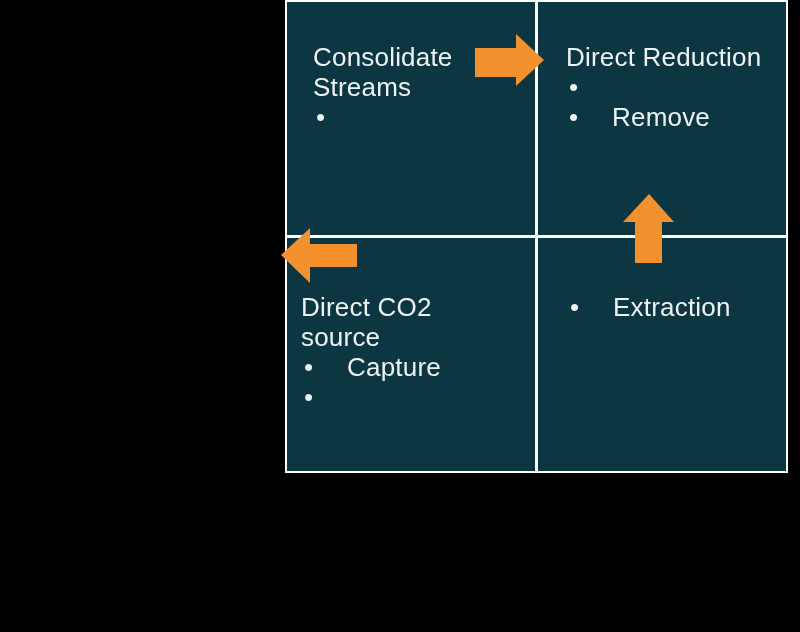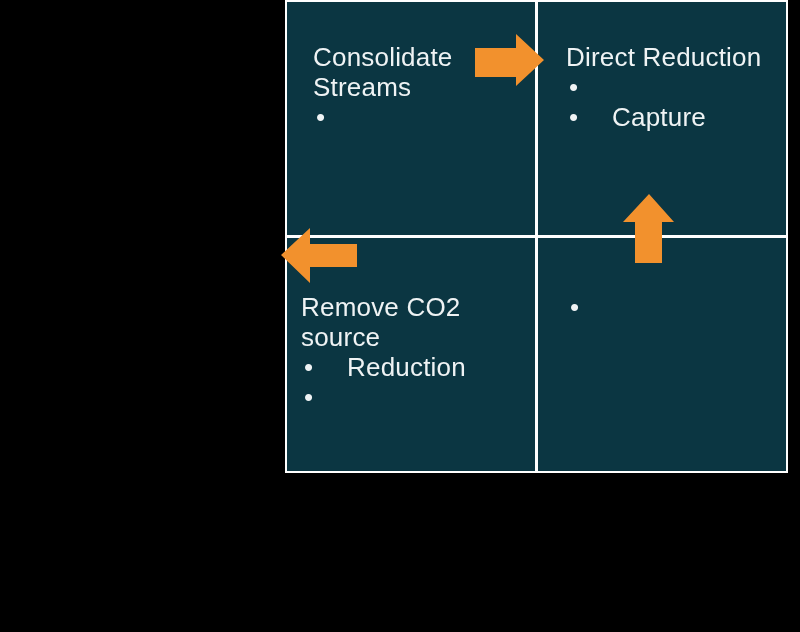--- a/index.html
+++ b/index.html
@@ -81,38 +81,39 @@
       </div>
     </div>
 
     <div class="quad tr">
       <div class="quad-title">Direct Reduction</div>
       <div class="bullet-row">
         <span class="bullet-marker">•</span>
       </div>
       <div class="bullet-row">
         <span class="bullet-marker">•</span>
-        <span class="bullet-text">Capture</span>
+        <span class="bullet-text">Remove</span>
       </div>
     </div>
 
     <div class="quad bl">
-      <div class="quad-title">Remove CO2 source</div>
+      <div class="quad-title">Direct CO2 source</div>
       <div class="bullet-row">
         <span class="bullet-marker">•</span>
-        <span class="bullet-text">Reduction</span>
+        <span class="bullet-text">Capture</span>
       </div>
       <div class="bullet-row">
         <span class="bullet-marker">•</span>
       </div>
     </div>
 
     <div class="quad br">
       <div class="bullet-row">
         <span class="bullet-marker">•</span>
+        <span class="bullet-text">Extraction</span>
       </div>
     </div>
 
   </div>
 
   <svg class="arrows" viewBox="0 0 800 632" xmlns="http://www.w3.org/2000/svg">
     <polygon points="475,48 516,48 516,34 544,60 516,86 516,77 475,77" fill="#F2912D"></polygon>
     <polygon points="649,194 674,222 662,222 662,263 635,263 635,222 623,222" fill="#F2912D"></polygon>
     <polygon points="281,255 310,228 310,244 357,244 357,267 310,267 310,283" fill="#F2912D"></polygon>
   </svg>

